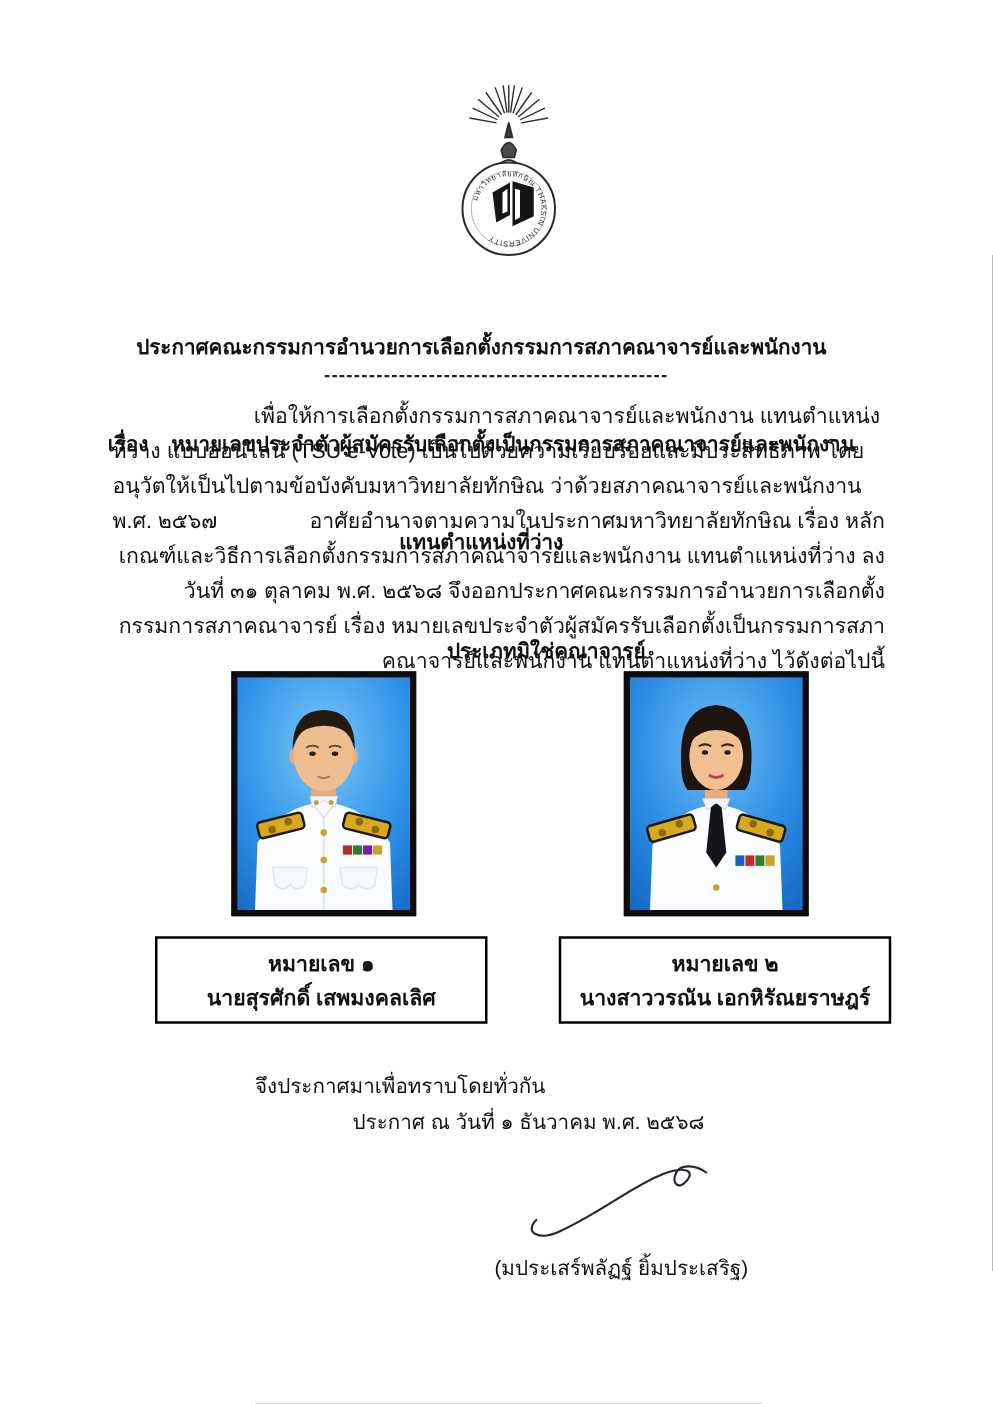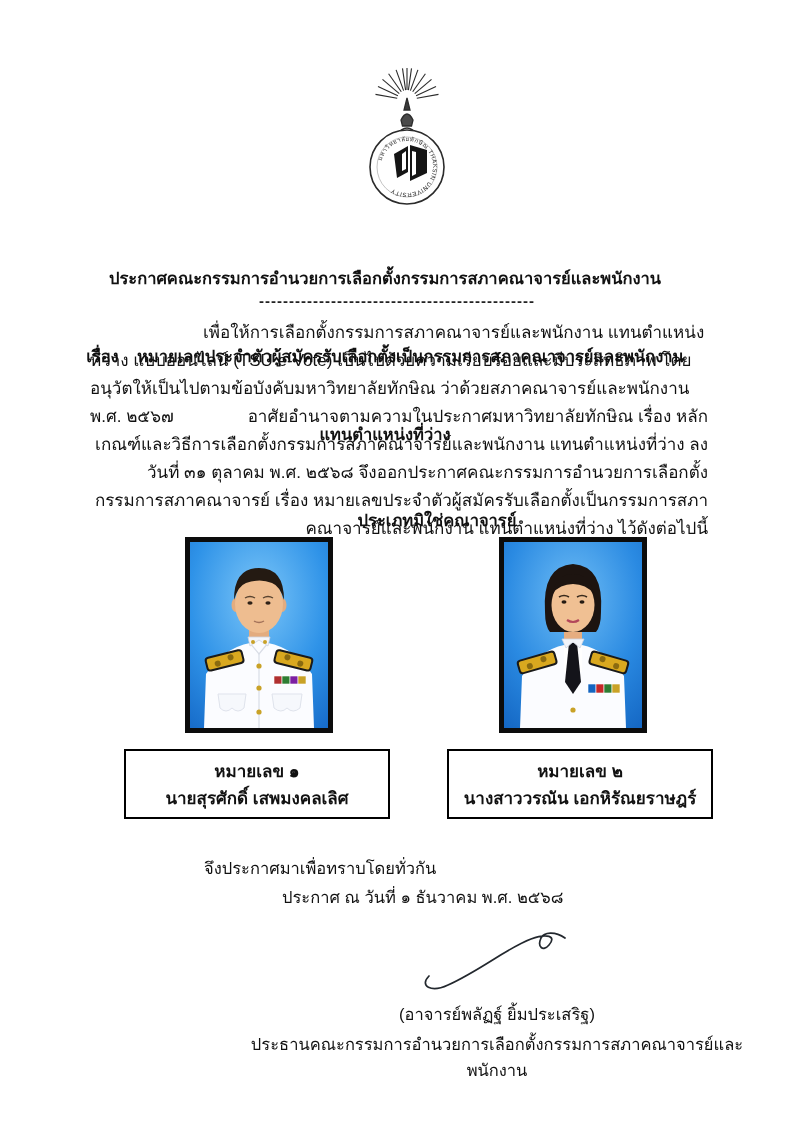--- a/index.html
+++ b/index.html
@@ -208,16 +208,15 @@
   </div>
 
   <div class="abs closing-1">จึงประกาศมาเพื่อทราบโดยทั่วกัน</div>
   <div class="abs closing-2">ประกาศ ณ  วันที่ ๑ ธันวาคม พ.ศ. ๒๕๖๘</div>
 
   <div class="abs signature">
     <svg width="160" height="76" viewBox="0 0 160 76">
       <path d="M14 50 C4 60 16 67 33 59 C66 44 92 22 116 13 C132 7 142 10 134 19 C128 26 122 21 126 12 C129 6 140 5 150 12" fill="none" stroke="#23282e" stroke-width="1.7" stroke-linecap="round"></path>
     </svg>
   </div>
-  <div class="abs signer-name">(อาจารย์พลัฏฐ์  ยิ้มประเสริฐ)</div>
-  <div class="abs signer-title">ประธานคณะกรรมการอำนวยการเลือกตั้งกรรมการสภาคณาจารย์และพนักงาน</div>
+  <div class="abs signer-name">(มประเสร์พลัฏฐ์  ยิ้มประเสริฐ)</div>
 
 </div>
 
 </body></html>

